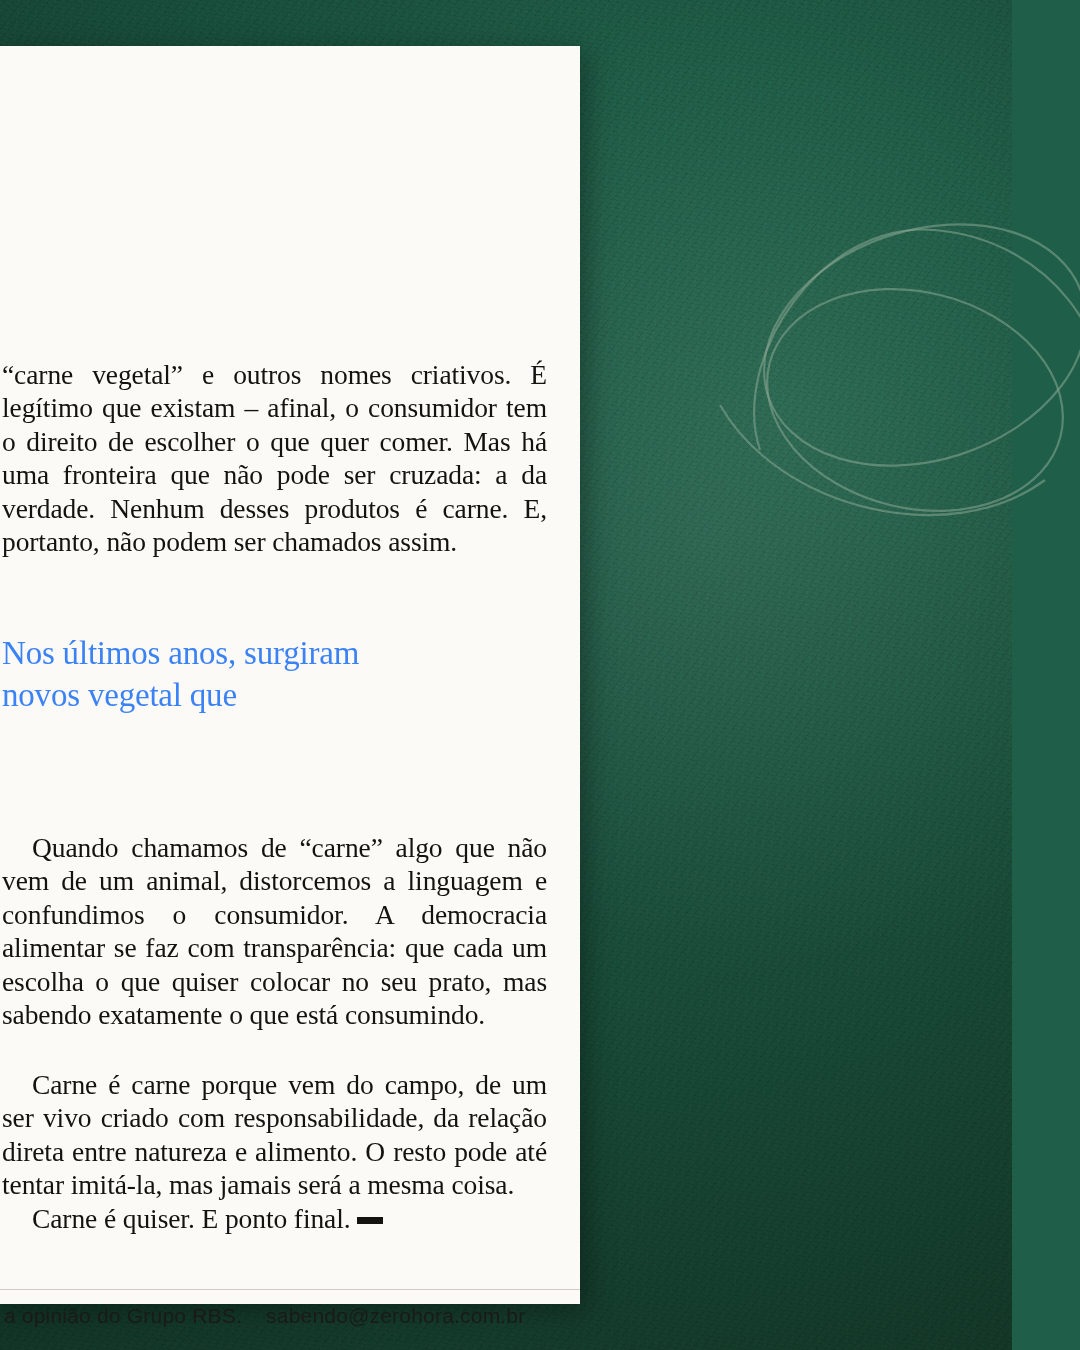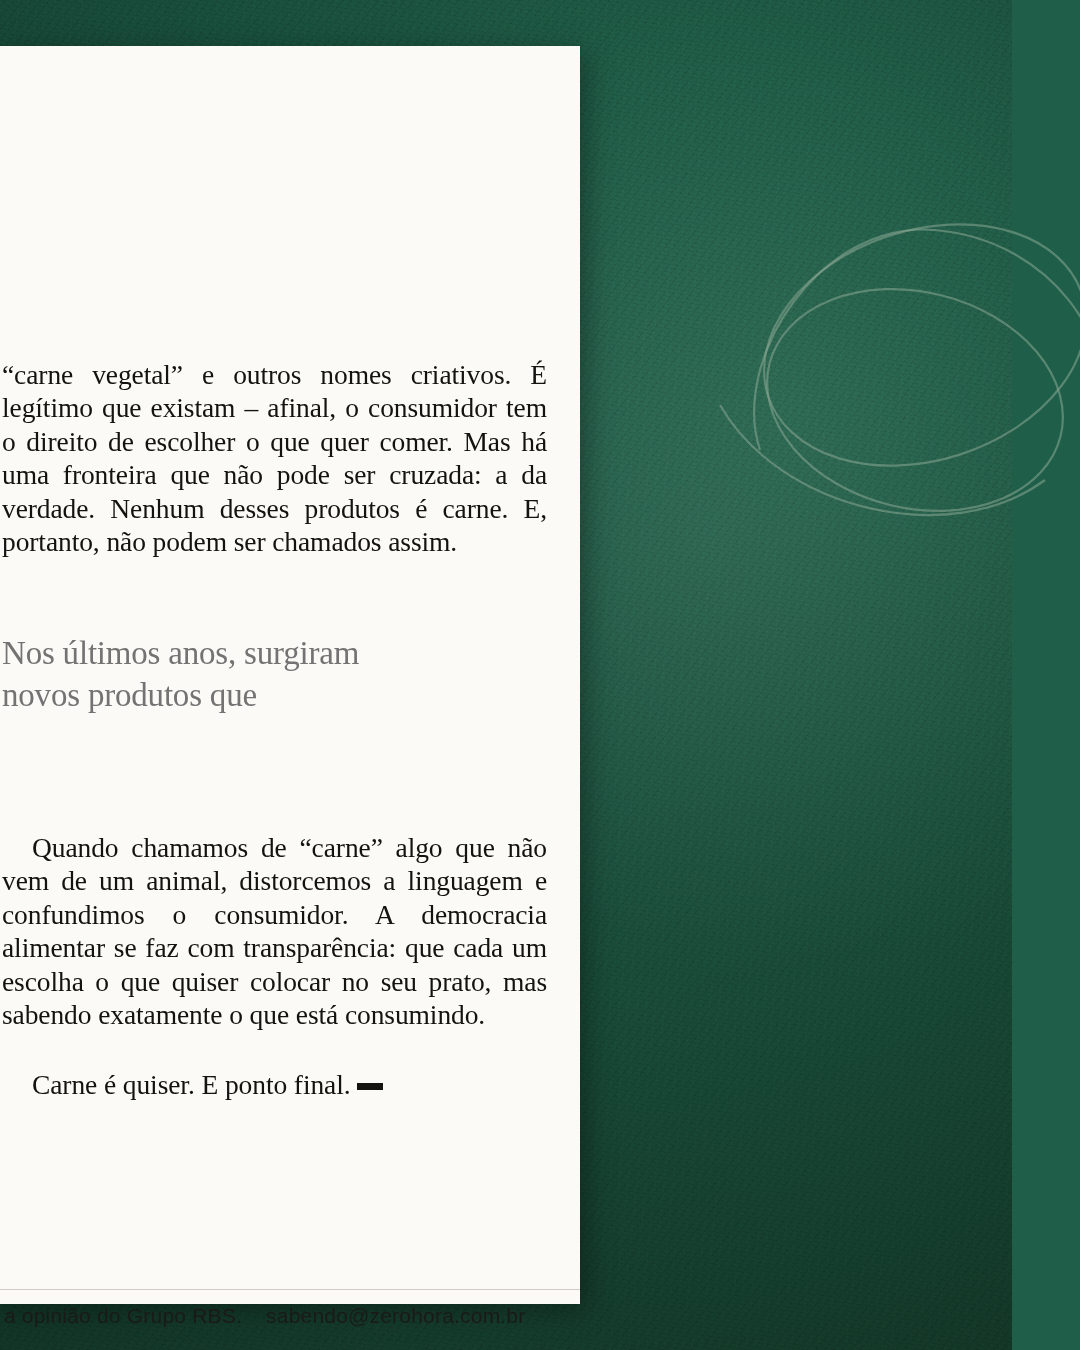--- a/index.html
+++ b/index.html
@@ -84,21 +84,21 @@
   }
 
   #par1 { top: 312px; }
   #pullquote { top: 586px; }
   #par2 { top: 785px; }
   #par3 { top: 1022px; }
 
   
   .pq-line {
     font-family: "Liberation Serif", serif;
-    color: #737373;
+    color: #3b82f6;
     font-size: 33px;
     line-height: 1.28;
     letter-spacing: -0.2px;
   }
   .pq-highlight {
     display: block;
     font-family: "Liberation Serif", serif;
     font-weight: bold;
     font-size: 38px;
     line-height: 1.18;
@@ -157,26 +157,27 @@
       <path d="M20 255 C 80 360, 250 400, 345 330"></path>
     </g>
   </svg>
 
   <div id="clipping">
 
     <p class="col body-par" id="par1">“carne vegetal” e outros nomes criativos. É legítimo que existam – afinal, o consumidor tem o direito de escolher o que quer comer. Mas há uma fronteira que não pode ser cruzada: a da verdade. Nenhum desses produtos é carne. E, portanto, não podem ser chamados assim.</p>
 
     <div class="col" id="pullquote">
       <div class="pq-line">Nos últimos anos, surgiram</div>
-      <div class="pq-line">novos produtos que</div>
+      <div class="pq-line">novos vegetal que</div>
     </div>
 
     <p class="col body-par indent" id="par2">Quando chamamos de “carne” algo que não vem de um animal, distorcemos a linguagem e confundimos o consumidor. A democracia alimentar se faz com transparência: que cada um escolha o que quiser colocar no seu prato, mas sabendo exatamente o que está consumindo.</p>
 
     <div class="col" id="par3">
+      <p class="body-par indent" style="margin:0">Carne é carne porque vem do campo, de um ser vivo criado com responsabilidade, da relação direta entre natureza e alimento. O resto pode até tentar imitá-la, mas jamais será a mesma coisa.</p>
       <p class="body-par indent" style="margin:0">
         <span>Carne é quiser. E ponto final.</span><span class="endmark"></span>
       </p>
     </div>
 
     <div id="footer-rule"></div>
 
     <div id="footer">
       <span>n a opinião do Grupo RBS.</span>
       <span class="email">sabendo@zerohora.com.br</span>

